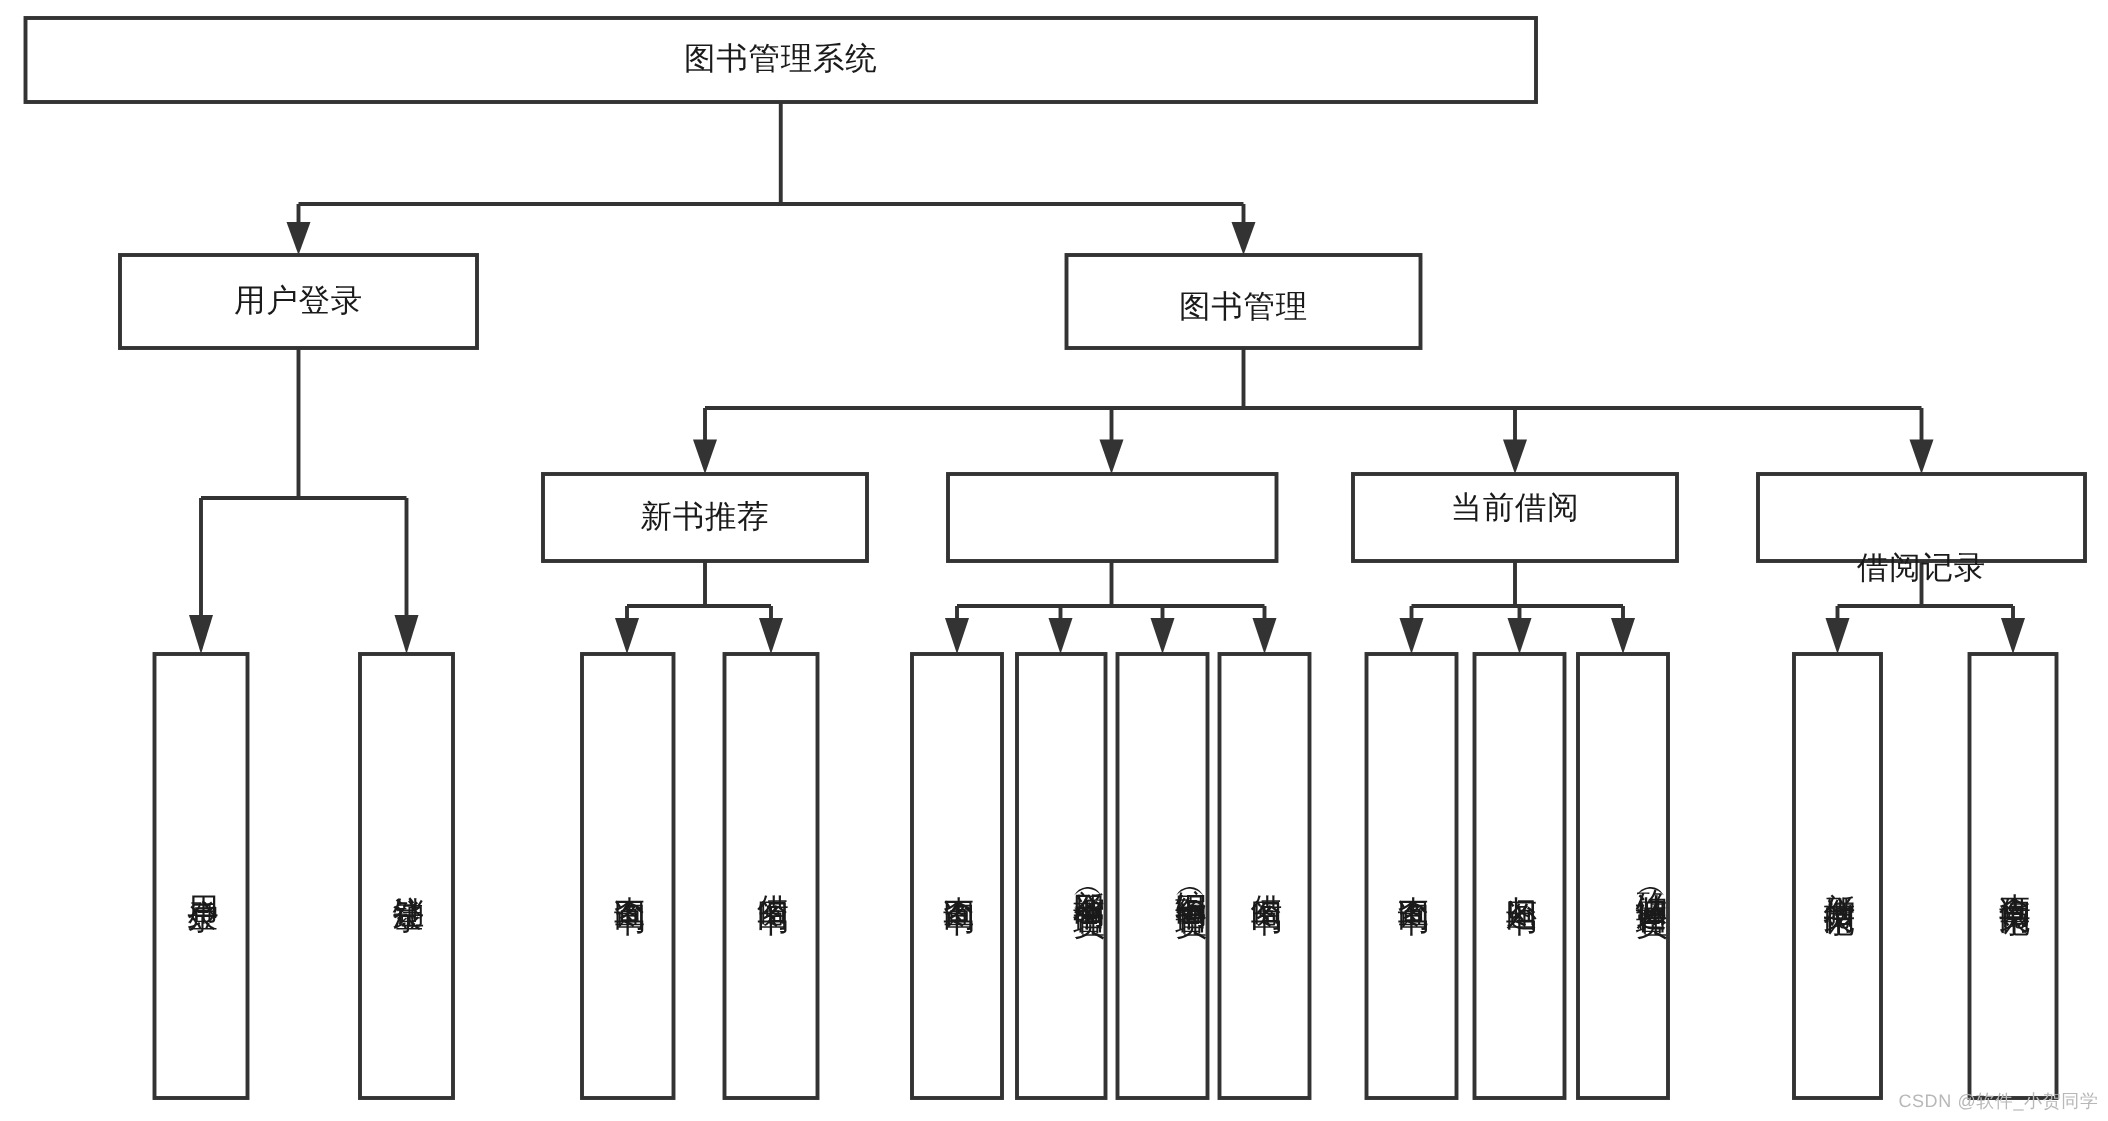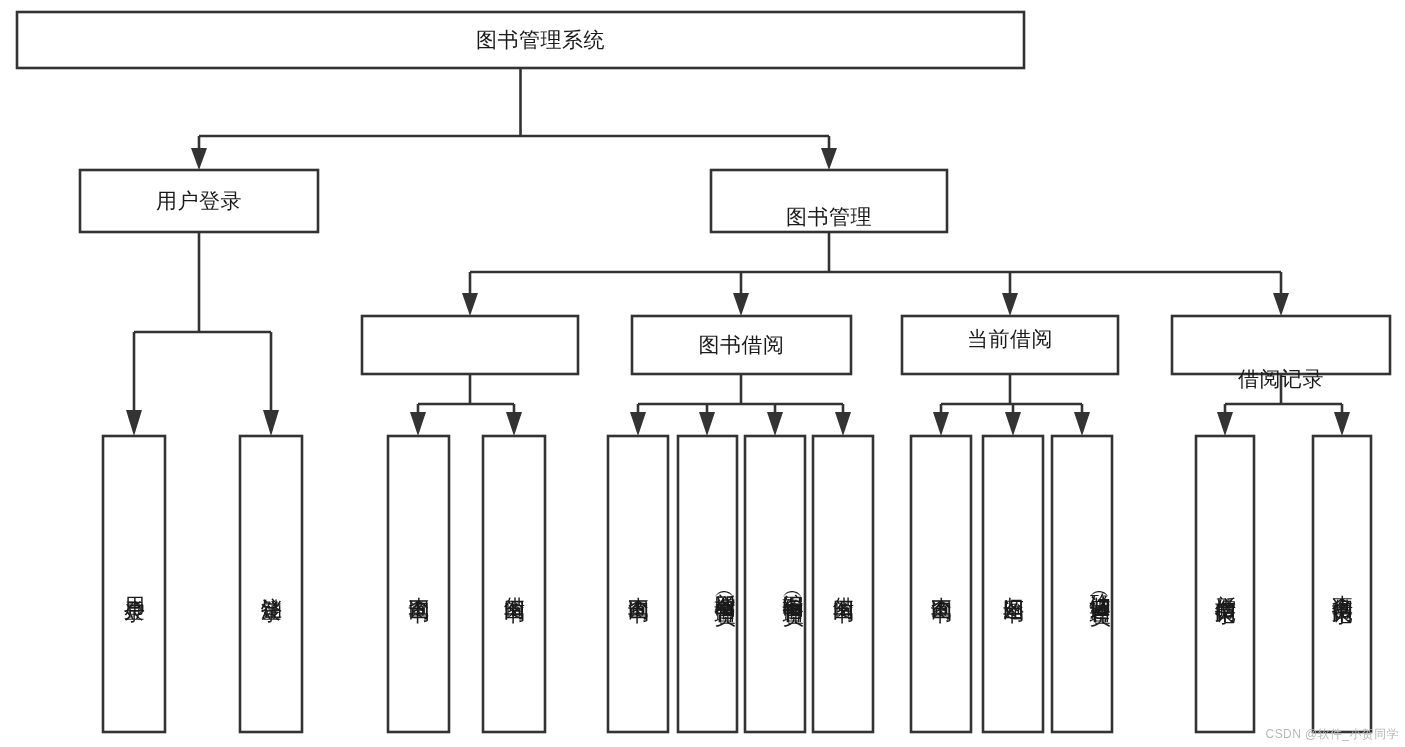--- a/index.html
+++ b/index.html
@@ -163,26 +163,26 @@
     <polygon class="arrow-head" points="1082,436 1074,412 1090,412"></polygon>
 
     <path class="connector" d="M 1281 374 L 1281 404"></path>
     <path class="connector" d="M 1225 404 L 1342 404"></path>
     <path class="connector" d="M 1225 404 L 1225 416"></path>
     <path class="connector" d="M 1342 404 L 1342 416"></path>
     <polygon class="arrow-head" points="1225,436 1217,412 1233,412"></polygon>
     <polygon class="arrow-head" points="1342,436 1334,412 1350,412"></polygon>
   </svg>
 
-  <div class="node-label horizontal" style="left:17px; top:12px; width:1007px; height:56px;padding-left:20px;">图书管理系统</div>
+  <div class="node-label horizontal" style="left:17px; top:12px; width:1007px; height:56px;">图书管理系统</div>
 
   <div class="node-label horizontal" style="left:80px; top:170px; width:238px; height:62px;">用户登录</div>
-  <div class="node-label horizontal" style="left:711px; top:186px; width:236px; height:62px;">图书管理</div>
+  <div class="node-label horizontal" style="left:711px; top:174px; width:236px; height:62px;">图书管理</div>
 
-  <div class="node-label horizontal" style="left:632px; top:316px; width:219px; height:58px;">图书借阅</div>
+  <div class="node-label horizontal" style="left:362px; top:316px; width:216px; height:58px;">新书推荐</div>
   <div class="node-label horizontal" style="left:902px; top:316px; width:216px; height:47px;">当前借阅</div>
   <div class="node-label horizontal" style="left:1172px; top:316px; width:218px; height:58px;margin-top:34px;">借阅记录</div>
 
   <div class="node-label vertical centered" style="left:103px; top:436px; width:62px; height:296px;">用户登录</div>
   <div class="node-label vertical centered" style="left:240px; top:436px; width:62px; height:296px;">注销登录</div>
   <div class="node-label vertical centered" style="left:388px; top:436px; width:61px; height:296px;">查询图书</div>
   <div class="node-label vertical centered" style="left:483px; top:436px; width:62px; height:296px;">借阅图书</div>
   <div class="node-label vertical centered" style="left:608px; top:436px; width:60px; height:296px;">查询图书</div>
   <div class="node-label vertical" style="left:678px; top:442px; width:59px; height:286px;">新增图书（管理员）</div>
   <div class="node-label vertical" style="left:745px; top:442px; width:60px; height:286px;">编辑图书（管理员）</div>

